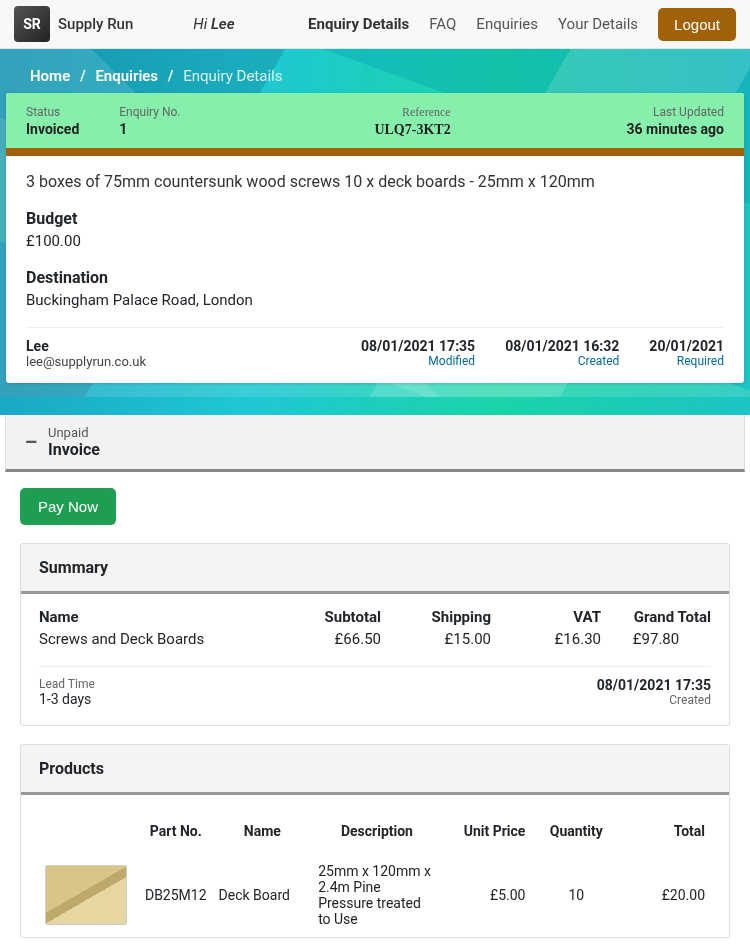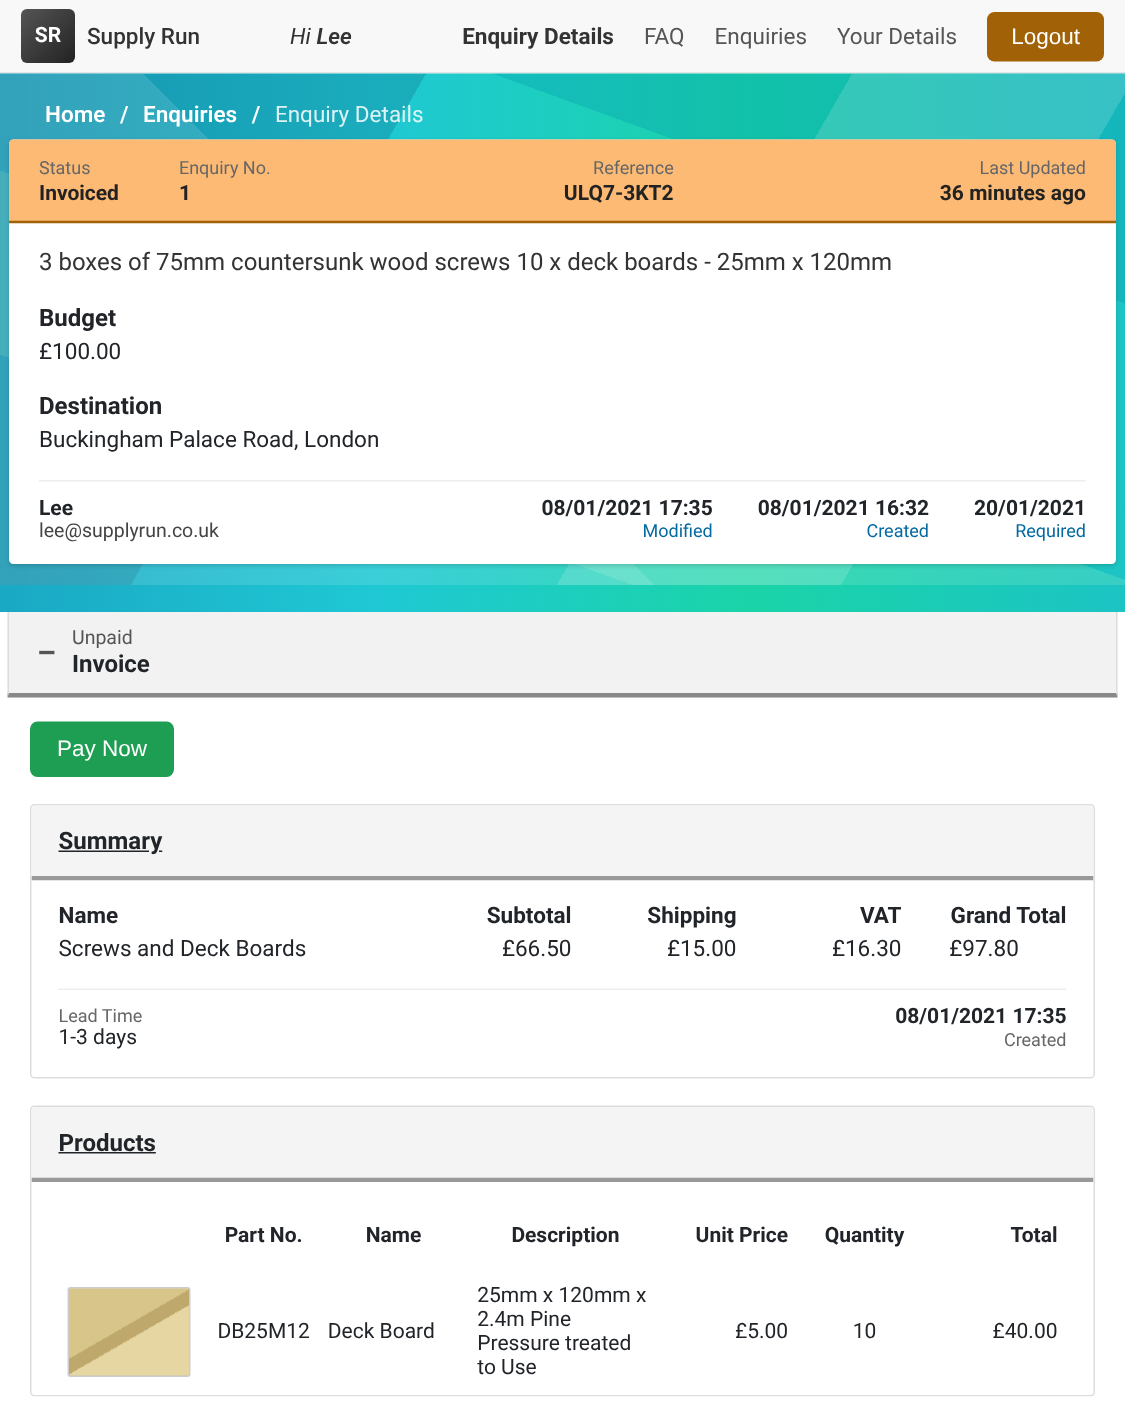--- a/index.html
+++ b/index.html
@@ -61,26 +61,26 @@
   .breadcrumb .current { color: rgba(255,255,255,0.85); }
   
   .card {
     position: relative;
     background: #fff;
     margin: 0 6px;
     border-radius: 3px;
     box-shadow: 0 1px 3px rgba(0,0,0,0.15);
   }
   .card-top-row {
-    background: #fdba74;
+    background: #86efac;
     padding: 12px 20px 10px 20px;
     display: flex;
     font-size: 12px;
     color: #666;
-    border-bottom: 2px solid #a16207;
+    border-bottom: 8px solid #a16207;
     border-radius: 3px 3px 0 0;
   }
   .meta-col { margin-right: 40px; }
   .meta-col.right { margin-left: auto; margin-right: 0; text-align: right; }
   .meta-col .label { font-size: 12px; color: #666; }
   .meta-col .value { font-size: 14px; color: #222; font-weight: 700; margin-top: 2px; }
   .card-body { padding: 16px 20px 14px 20px; }
   .enq-desc { font-size: 16px; color: #333; }
   .sect-h { font-size: 16px; font-weight: 700; margin-top: 18px; }
   .sect-v { font-size: 15px; margin-top: 4px; }
@@ -116,21 +116,20 @@
   }
   .panel {
     border: 1px solid #ddd; border-radius: 3px;
     margin-top: 18px;
   }
   .panel-h {
     background: #f4f4f4; padding: 14px 18px;
     font-size: 16px; font-weight: 700;
     border-bottom: 3px solid #999;
     border-radius: 3px 3px 0 0;
-    text-decoration: underline;
   }
   .panel-b { padding: 14px 18px 18px 18px; }
   .sumrow { display: flex; }
   .sumrow .col { flex: 0 0 auto; }
   .sumrow .name-col { flex: 1 1 auto; }
   .sumrow .num-col { width: 110px; text-align: right; }
   .sumrow .lbl { font-size: 15px; font-weight: 700; }
   .sumrow .val { font-size: 15px; margin-top: 4px; }
   .sumrow .strong { font-weight: 400; text-align: center; }
   .panel-b .hr2 { border: none; border-top: 1px solid #eee; margin: 18px 0 10px 0; }
@@ -182,21 +181,21 @@
   <div class="card">
     <div class="card-top-row">
       <div class="meta-col">
         <div class="label">Status</div>
         <div class="value">Invoiced</div>
       </div>
       <div class="meta-col">
         <div class="label">Enquiry No.</div>
         <div class="value">1</div>
       </div>
-      <div class="meta-col right" style="margin-right:22px;">
+      <div class="meta-col right" style="margin-right:22px;font-family:Liberation Serif, serif;">
         <div class="label">Reference</div>
         <div class="value">ULQ7-3KT2</div>
       </div>
       <div class="meta-col right">
         <div class="label">Last Updated</div>
         <div class="value">36 minutes ago</div>
       </div>
     </div>
     <div class="card-body">
       <div class="enq-desc">3 boxes of 75mm countersunk wood screws 10 x deck boards - 25mm x 120mm</div>
@@ -305,19 +304,19 @@
         <tbody>
           <tr>
             <td>
                 <div class="thumb"></div>
               </td>
             <td>DB25M12</td>
             <td>Deck Board</td>
             <td>25mm x 120mm x 2.4m Pine Pressure treated to Use</td>
             <td class="r">£5.00</td>
             <td class="c">10</td>
-            <td class="r">£40.00</td>
+            <td class="r">£20.00</td>
           </tr>
         </tbody>
       </table>
     </div>
   </div>
 </div>
 
 </body></html>

